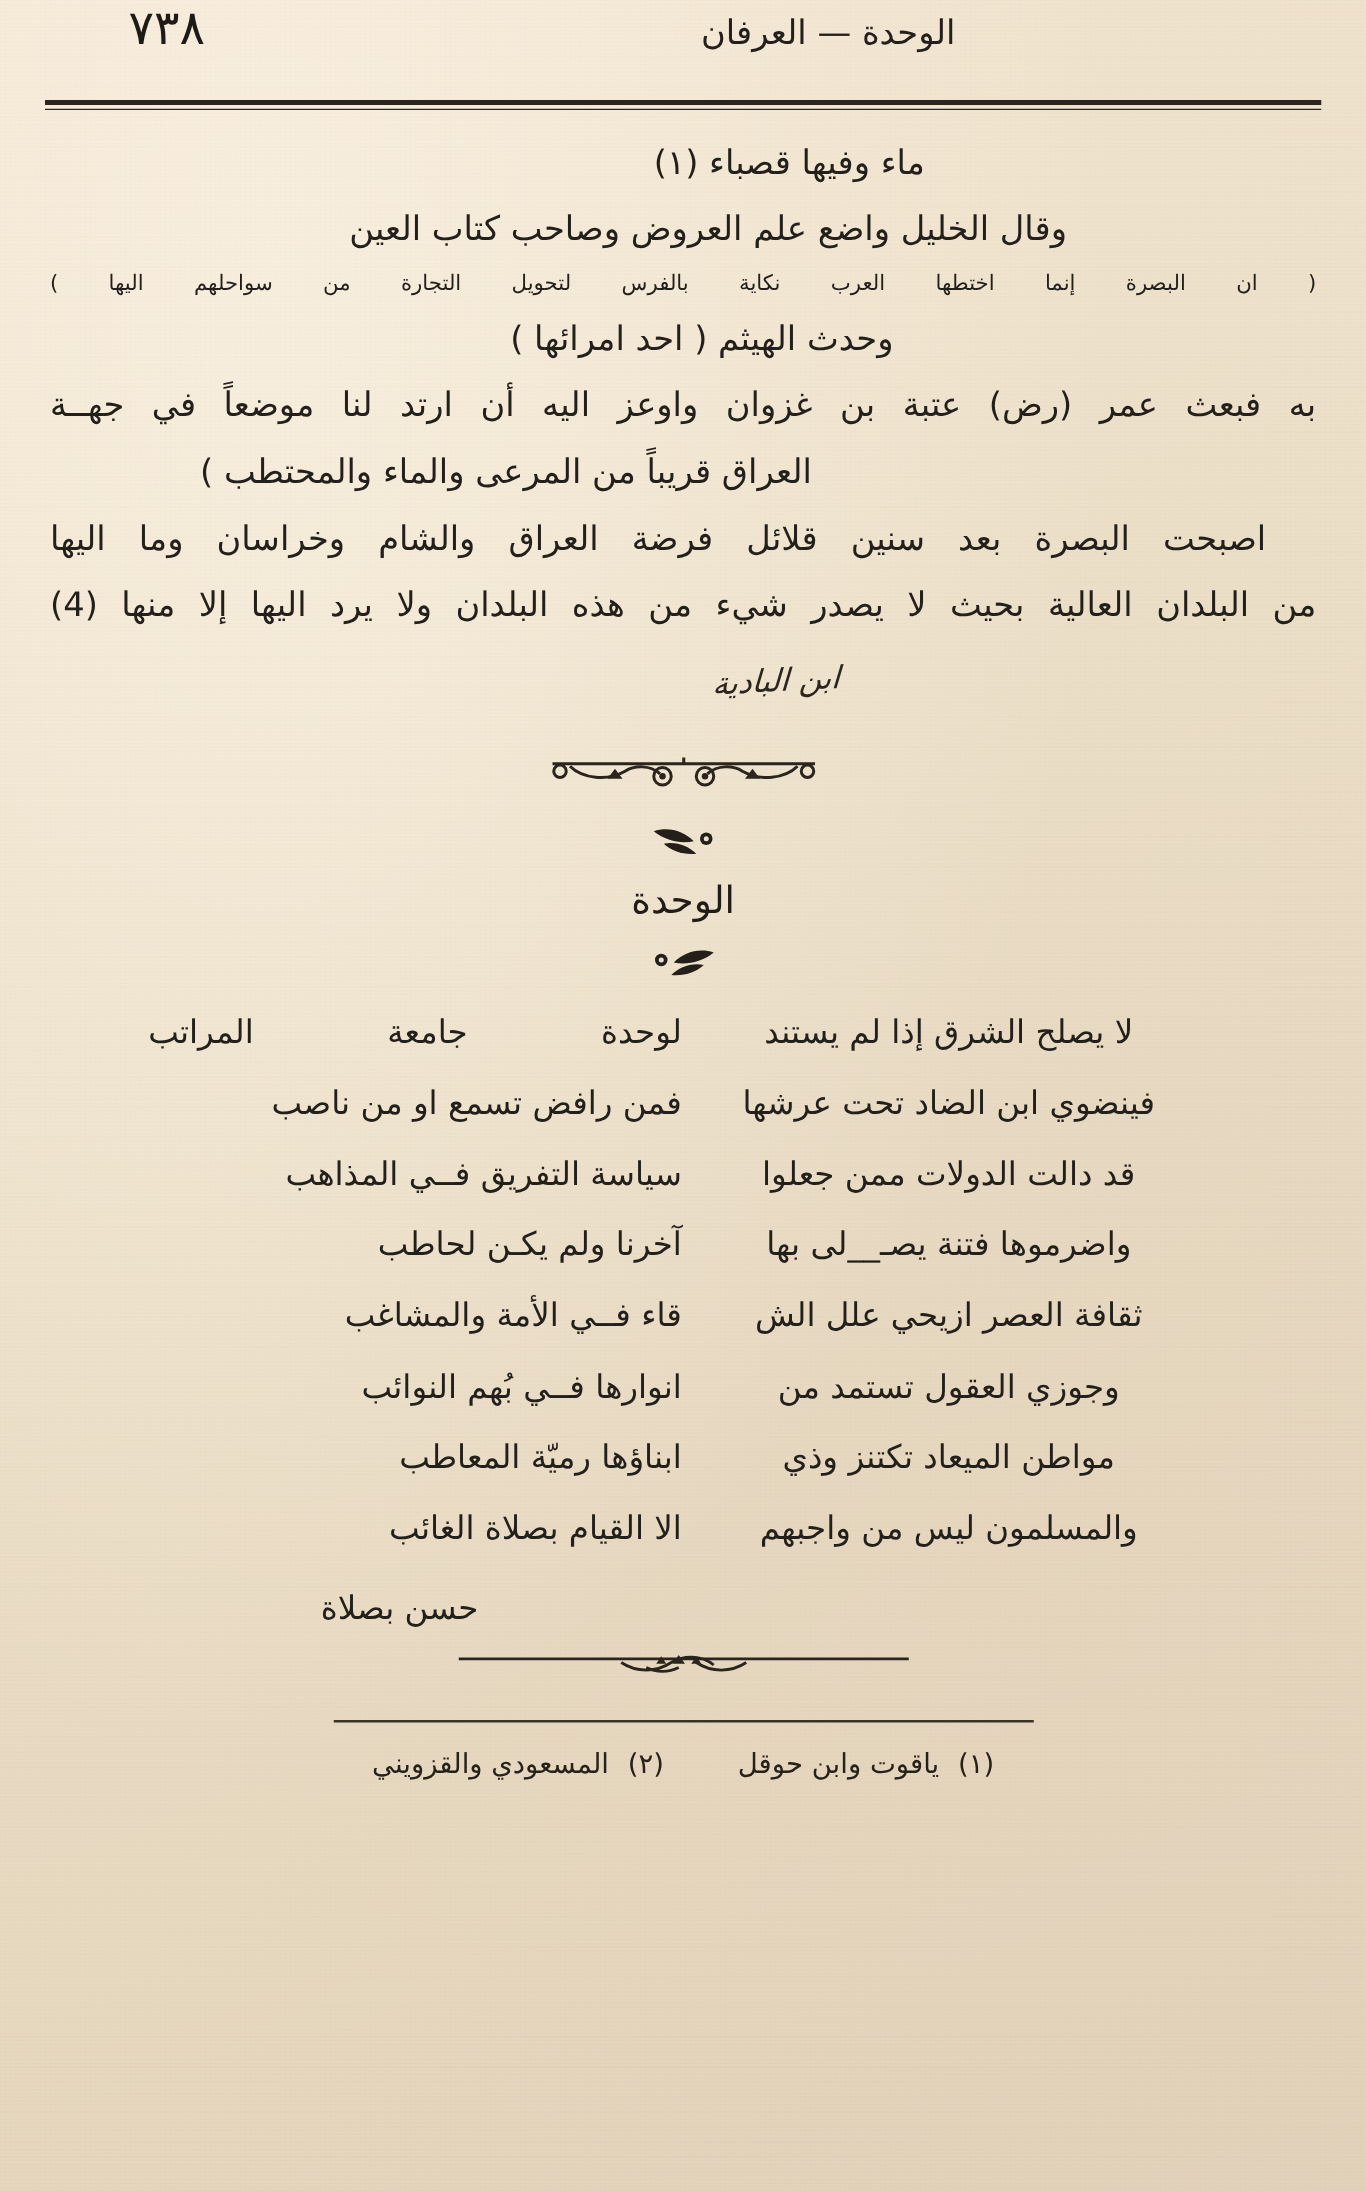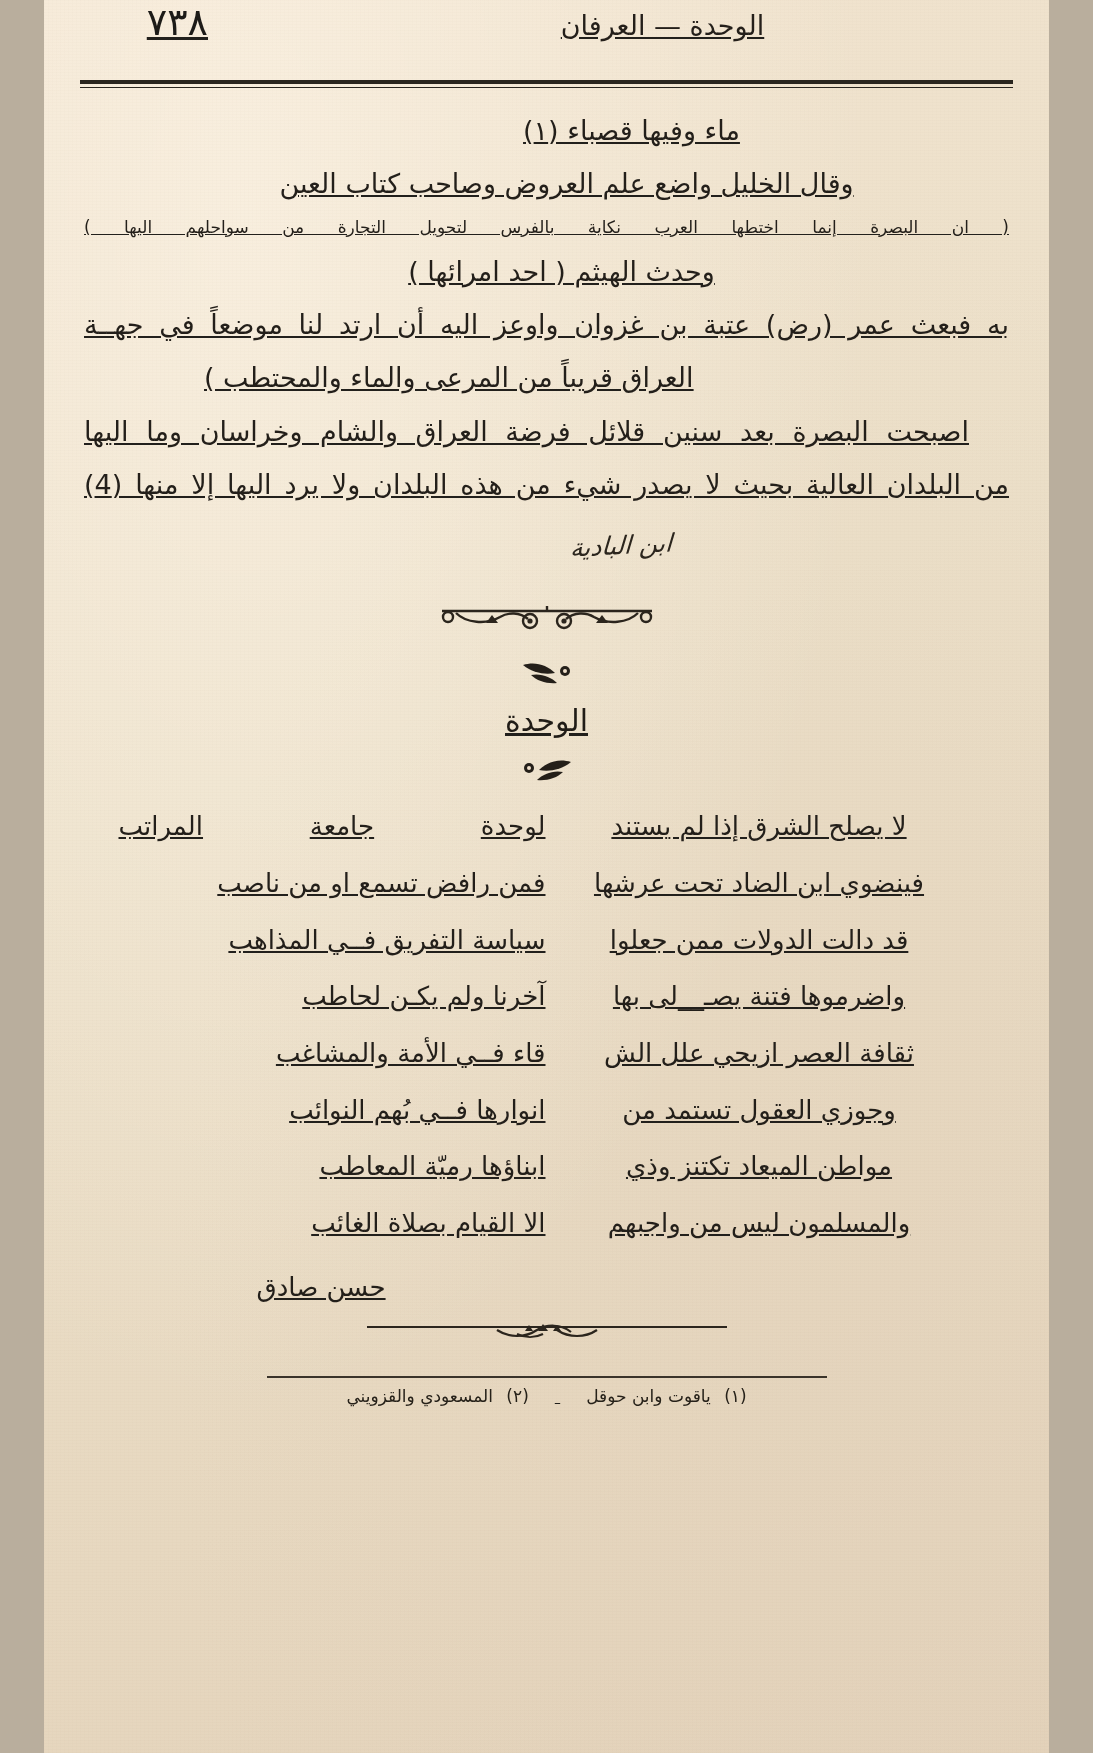--- a/index.html
+++ b/index.html
@@ -2,34 +2,33 @@
 <html><head>
 <meta charset="utf-8">
 <style>
   html, body {
     margin: 0;
     padding: 0;
     background: #b9ae9d;
   }
   #page {
     position: relative;
-    width: 1005px;
+    width: 1093px;
     height: 1753px;
     margin: 0 auto;
     background: #efe0cb;
     background-image:
       radial-gradient(ellipse at 20% 12%, rgba(255,248,236,0.55) 0%, rgba(255,248,236,0) 55%),
       radial-gradient(ellipse at 80% 75%, rgba(226,209,186,0.45) 0%, rgba(226,209,186,0) 60%),
       linear-gradient(160deg, #f2e4d0 0%, #ece0c9 40%, #e7d8c0 75%, #e3d2ba 100%);
     overflow: hidden;
     font-family: "DejaVu Sans", "Liberation Sans", sans-serif;
     direction: rtl;
     color: #22201c;
     box-sizing: border-box;
-    text-decoration: underline;
   }
   #grain {
     position: absolute;
     inset: 0;
     pointer-events: none;
     opacity: 0.35;
     background-image:
       repeating-linear-gradient(0deg, rgba(120,100,75,0.05) 0px, rgba(120,100,75,0.05) 1px, rgba(255,255,255,0) 1px, rgba(255,255,255,0) 3px),
       repeating-linear-gradient(90deg, rgba(140,118,90,0.04) 0px, rgba(140,118,90,0.04) 1px, rgba(255,255,255,0) 1px, rgba(255,255,255,0) 4px);
   }
@@ -173,23 +172,23 @@
     margin: 10px 0 0 0;
     line-height: 0;
   }
   .footnote-rule {
     width: 560px;
     margin: 34px auto 0 auto;
     border: 0;
     border-top: 2px solid #3a332a;
   }
   .footnotes {
-    margin-top: 8px;
-    text-align: center;
-    font-size: 17px;
+    margin-top: 21px;
+    text-align: center;
+    font-size: 22px;
     color: #262119;
   }
   .footnotes .fn {
     display: inline-block;
     margin: 0 26px;
     white-space: nowrap;
   }
   .fn-num { margin-left: 8px; }
 </style>
 </head>
@@ -325,21 +324,21 @@
         </div>
       </div>
 
       <div class="verse">
         <div class="hemistich first">والمسلمون ليس من واجبهم</div>
         <div class="hemistich second">
           <span>الا القيام بصلاة الغائب</span>
         </div>
       </div>
 
-      <div class="poet-line">حسن صادق</div>
+      <div class="poet-line">حسن بصلاة</div>
     </div>
 
     <div class="bottom-orn">
       <svg width="400" height="26" viewBox="0 0 400 26">
         <g fill="none" stroke="#2b251d" stroke-width="2.2">
           <path d="M20 11 H380"></path>
           <path d="M150 14 c12 8 28 8 40 0 c10 -6 24 -6 34 2"></path>
           <path d="M250 14 c-12 8 -28 8 -40 0"></path>
           <path d="M170 18 c8 4 18 4 26 0"></path>
         </g>

